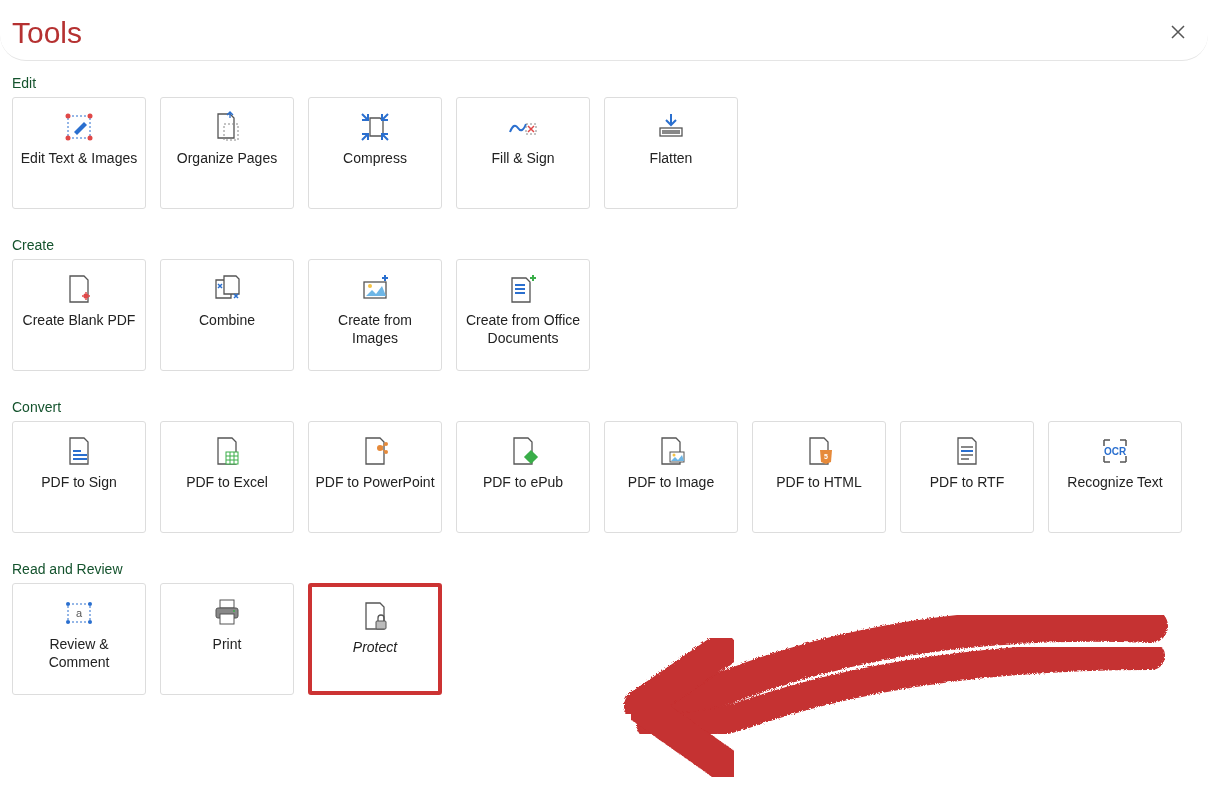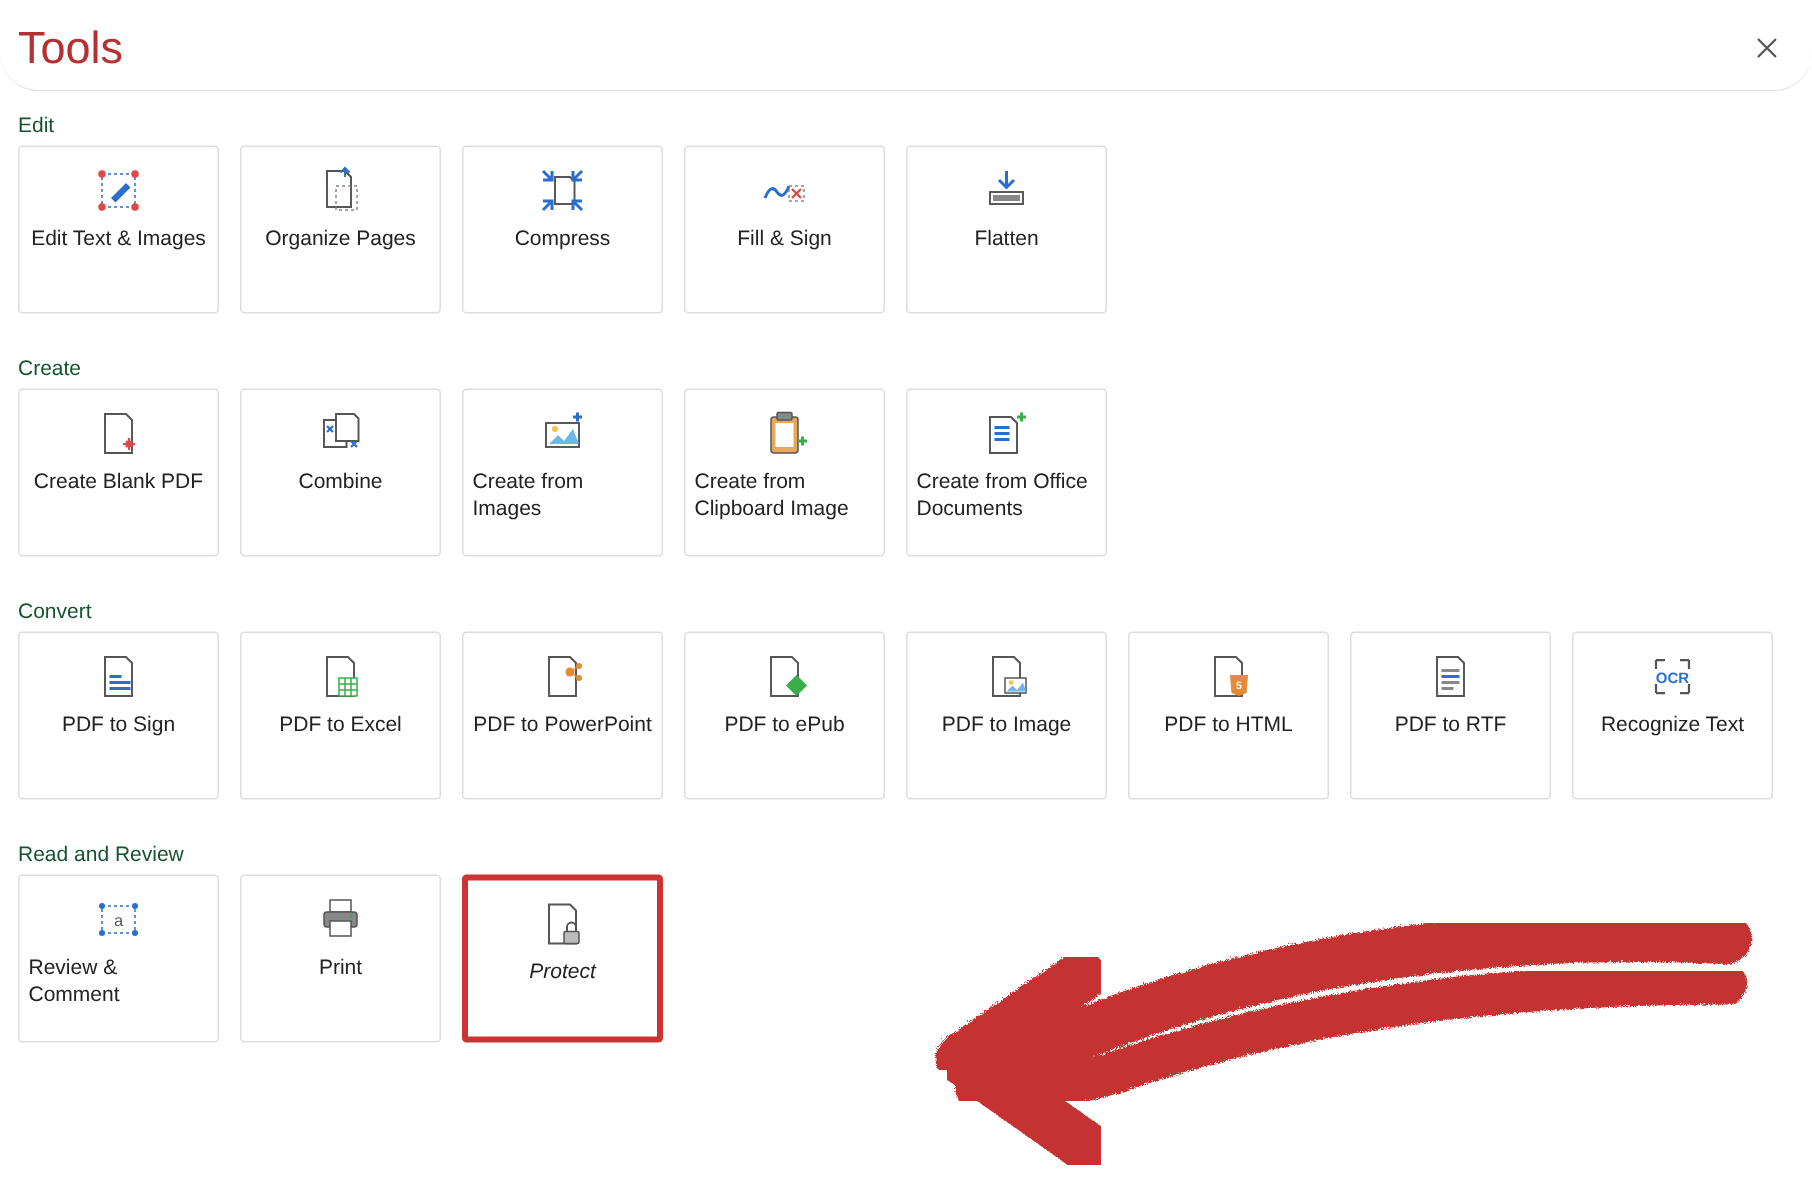--- a/index.html
+++ b/index.html
@@ -6,21 +6,21 @@
     font-family:"Segoe UI",Arial,sans-serif;color:#333;overflow:hidden;}
   .header{padding:16px 12px 10px 12px;border-bottom:1px solid #e5e5e5;
     display:flex;justify-content:space-between;align-items:flex-start;border-radius:26px;}
   .title{font-size:30px;font-weight:400;color:#b53131;}
   .close{font-size:22px;color:#555;cursor:pointer;padding:4px 10px 0 0;}
   .section-label{font-size:14px;color:#14532d;margin:14px 0 6px 12px;}
   .row{display:flex;flex-wrap:wrap;padding-left:12px;}
   .card{width:134px;height:112px;border:1px solid #ddd;border-radius:3px;
     margin:0 14px 14px 0;display:flex;flex-direction:column;align-items:center;
     justify-content:flex-start;padding-top:12px;box-sizing:border-box;
-    cursor:pointer;background:#fff;}
+    text-align:center;cursor:pointer;background:#fff;}
   .card.highlight{border:4px solid #cc3333;font-style:italic;}
   .card .lbl{font-size:14px;color:#222;line-height:1.25;margin-top:6px;
     padding:0 6px;}
   .ic{width:34px;height:34px;}
   .annot{position:absolute;left:610px;top:605px;pointer-events:none;}
 </style>
 </head>
 <body>
 
 <div class="header">
@@ -118,31 +118,20 @@
   <div class="card">
     <span class="ic">
       <svg viewBox="0 0 34 34">
           <rect x="6" y="10" width="22" height="16" fill="#fff" stroke="#555" stroke-width="1.3"></rect>
           <path d="M8 24 l6 -6 l4 4 l6 -8 l4 10 z" fill="#6db6e6"></path>
           <circle cx="12" cy="14" r="2" fill="#f6c344"></circle>
           <path d="M24 6 h6 M27 3 v6" stroke="#2a6fcf" stroke-width="2"></path>
         </svg>
     </span>
     <div class="lbl">Create from Images</div>
-  </div>
-  <div class="card">
-    <span class="ic">
-      <svg viewBox="0 0 34 34">
-          <rect x="8" y="6" width="18" height="24" rx="2" fill="#e6a85c" stroke="#555"></rect>
-          <rect x="12" y="3" width="10" height="5" rx="1" fill="#888" stroke="#555"></rect>
-          <rect x="11" y="10" width="12" height="16" fill="#fff"></rect>
-          <path d="M26 22 h6 M29 19 v6" stroke="#3aae49" stroke-width="2"></path>
-        </svg>
-    </span>
-    <div class="lbl">Create from Clipboard Image</div>
   </div>
   <div class="card">
     <span class="ic">
       <svg viewBox="0 0 34 34">
           <path d="M6 6 h14 l4 4 v20 h-18 z" fill="#fff" stroke="#555" stroke-width="1.3"></path>
           <rect x="9" y="12" width="10" height="2" fill="#2a6fcf"></rect>
           <rect x="9" y="16" width="10" height="2" fill="#2a6fcf"></rect>
           <rect x="9" y="20" width="10" height="2" fill="#2a6fcf"></rect>
           <path d="M24 6 h6 M27 3 v6" stroke="#3aae49" stroke-width="2"></path>
         </svg>

